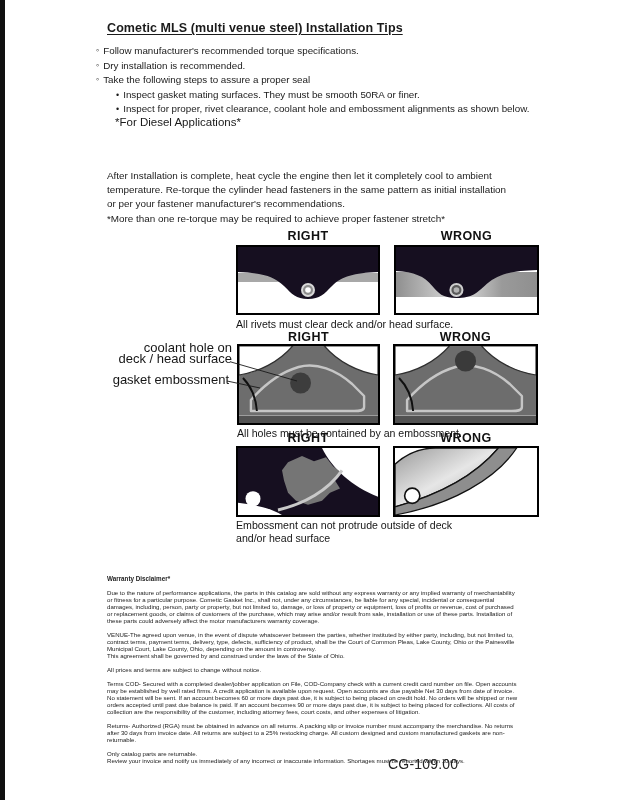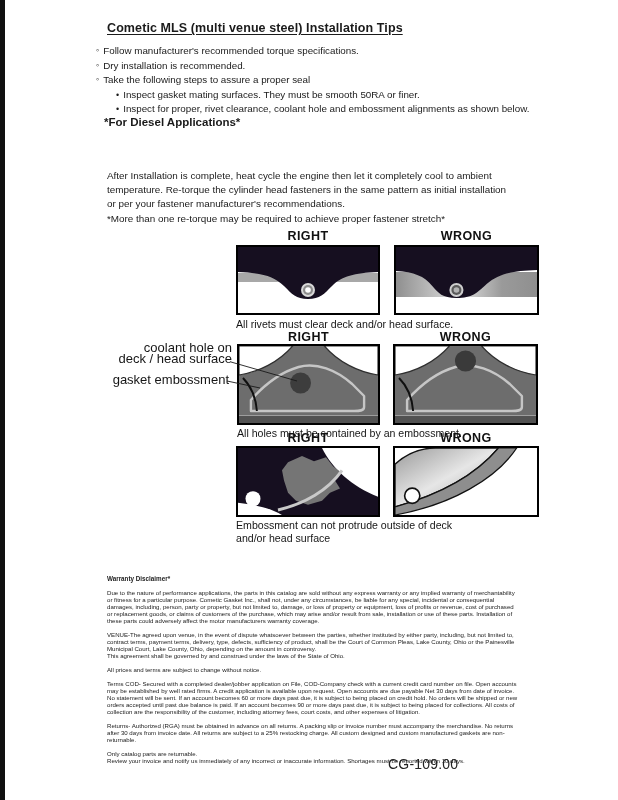--- a/index.html
+++ b/index.html
@@ -16,21 +16,21 @@
     font-size:12.5px;font-weight:bold;letter-spacing:.1px;
     text-decoration:underline;text-underline-offset:2px;
   }
 
   .bullets{position:absolute;left:96px;top:44px;font-size:9.8px;line-height:13.6px;}
   .b{display:flex;align-items:baseline;}
   .b .m{font-size:9px;margin-right:4px;position:relative;top:-1px;}
   .b.sub{margin-left:20px;}
   .b .m2{font-size:9px;margin-right:4px;}
 
-  .diesel-heading{position:absolute;left:104px;top:116px;font-size:11.5px;font-weight:bold;}
+  .diesel-heading{position:absolute;left:115px;top:116px;font-size:11.5px;font-weight:normal;}
   .para{position:absolute;left:107px;font-size:9.9px;line-height:14px;white-space:pre-line;width:440px;}
   .p1{top:133px;}
   .p2{top:169px;}
   .p3{top:212px;}
 
   .hdr{position:absolute;font-size:12.5px;font-weight:bold;text-align:center;letter-spacing:.4px;color:#111;}
   .h-r1a{left:236px;top:229px;width:144px;}
   .h-r1b{left:394px;top:229px;width:145px;}
   .h-r2a{left:237px;top:330px;width:143px;}
   .h-r2b{left:393px;top:330px;width:145px;}

